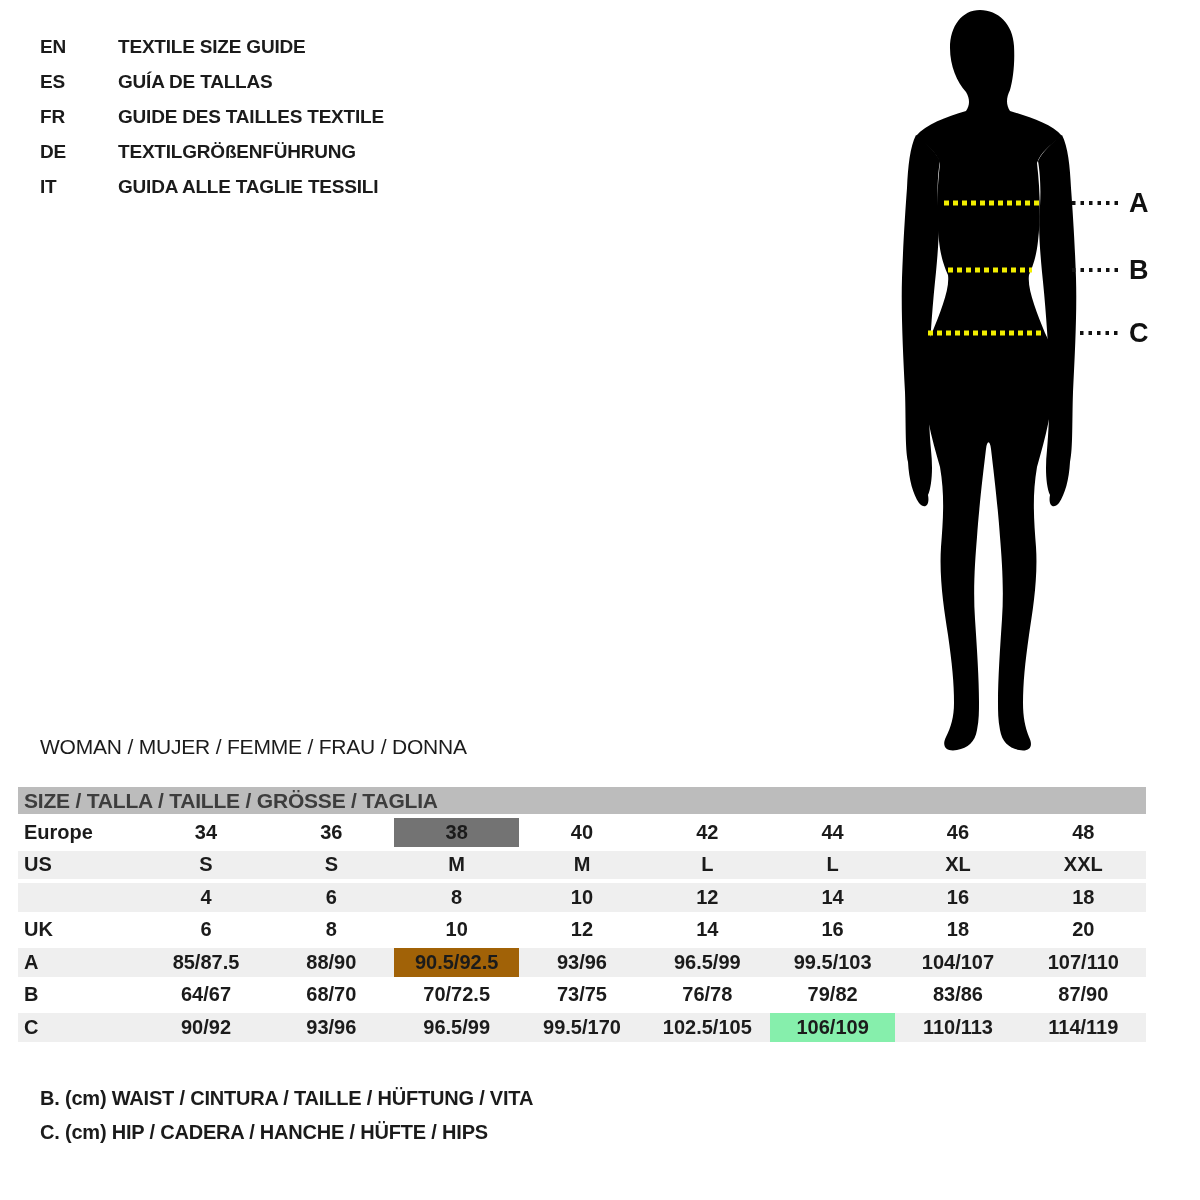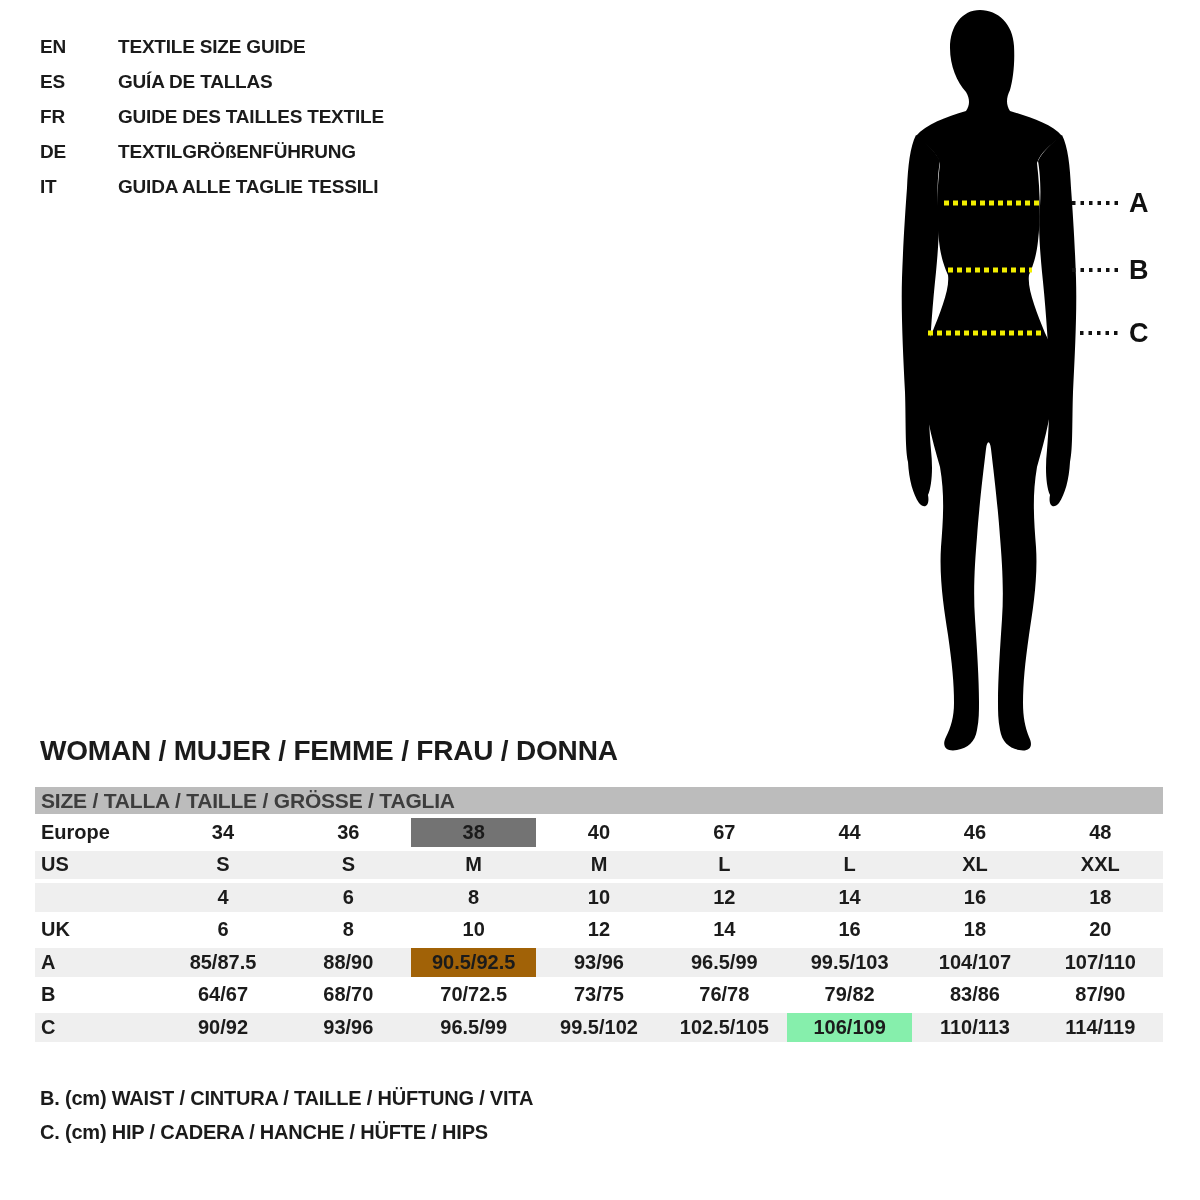--- a/index.html
+++ b/index.html
@@ -18,24 +18,24 @@
   .lang-block { position: absolute; left: 40px; top: 29px; }
   .lang-row { display: flex; line-height: 35px; font-size: 19px; font-weight: bold; letter-spacing: -0.2px; }
   .lang-code { width: 78px; flex: 0 0 78px; }
   .lang-title { white-space: nowrap; }
 
   
   .figure-svg { position: absolute; left: 880px; top: 0; width: 320px; height: 760px; }
   .fig-label { font-family: "Liberation Sans", sans-serif; font-weight: bold; font-size: 27px; fill: #111111; }
 
   
-  .section-title { position: absolute; left: 40px; top: 735px; font-size: 28px; font-weight: bold; letter-spacing: -0.2px; }
-
-  
-  .size-table-wrap { position: absolute; left: 35px; top: 787px; width: 1128px; }
+  .section-title { position: absolute; left: 40px; top: 735px; font-size: 21px; font-weight: normal; letter-spacing: -0.2px; }
+
+  
+  .size-table-wrap { position: absolute; left: 18px; top: 787px; width: 1128px; }
   table.size-table { width: 1128px; border-collapse: collapse; table-layout: fixed; }
   table.size-table td { padding: 0; vertical-align: middle; }
   .tbl-header-cell {
     height: 27px; font-size: 21px; font-weight: bold; color: #3d3d3d;
     padding-left: 6px !important; letter-spacing: -0.2px;
     border-bottom: 4px solid #ffffff;
   }
   .row-label {
     width: 160px; text-align: left; padding-left: 6px !important;
     font-size: 20px; font-weight: bold;
@@ -173,21 +173,21 @@
       <tbody id="size-table-body">
         <tr>
           <td class="tbl-header-cell" colspan="9" id="tbl-header-cell" style="background: rgb(188, 188, 188);">SIZE / TALLA / TAILLE / GRÖSSE / TAGLIA</td>
         </tr>
       <tr class="data-row">
             <td class="row-label" style="background: rgb(255, 255, 255);">Europe</td>
             <td class="row-cell" style="background: rgb(255, 255, 255);">34</td>
             <td class="row-cell" style="background: rgb(255, 255, 255);">36</td>
             <td class="row-cell" style="background: #737373;">38</td>
             <td class="row-cell" style="background: rgb(255, 255, 255);">40</td>
-            <td class="row-cell" style="background: rgb(255, 255, 255);">67</td>
+            <td class="row-cell" style="background: rgb(255, 255, 255);">42</td>
             <td class="row-cell" style="background: rgb(255, 255, 255);">44</td>
             <td class="row-cell" style="background: rgb(255, 255, 255);">46</td>
             <td class="row-cell" style="background: rgb(255, 255, 255);">48</td>
           </tr>
           <tr class="data-row">
             <td class="row-label" style="background: rgb(239, 239, 239);">US</td>
             <td class="row-cell" style="background: rgb(239, 239, 239);">S</td>
             <td class="row-cell" style="background: rgb(239, 239, 239);">S</td>
             <td class="row-cell" style="background: rgb(239, 239, 239);">M</td>
             <td class="row-cell" style="background: rgb(239, 239, 239);">M</td>
@@ -238,21 +238,21 @@
             <td class="row-cell" style="background: rgb(255, 255, 255);">76/78</td>
             <td class="row-cell" style="background: rgb(255, 255, 255);">79/82</td>
             <td class="row-cell" style="background: rgb(255, 255, 255);">83/86</td>
             <td class="row-cell" style="background: rgb(255, 255, 255);">87/90</td>
           </tr>
           <tr class="data-row">
             <td class="row-label" style="background: rgb(239, 239, 239);">C</td>
             <td class="row-cell" style="background: rgb(239, 239, 239);">90/92</td>
             <td class="row-cell" style="background: rgb(239, 239, 239);">93/96</td>
             <td class="row-cell" style="background: rgb(239, 239, 239);">96.5/99</td>
-            <td class="row-cell" style="background: rgb(239, 239, 239);">99.5/102</td>
+            <td class="row-cell" style="background: rgb(239, 239, 239);">99.5/170</td>
             <td class="row-cell" style="background: rgb(239, 239, 239);">102.5/105</td>
             <td class="row-cell" style="background: #86efac;">106/109</td>
             <td class="row-cell" style="background: rgb(239, 239, 239);">110/113</td>
             <td class="row-cell" style="background: rgb(239, 239, 239);">114/119</td>
           </tr>
         </tbody>
     </table>
   </div>
 
   <div class="legend-block">

